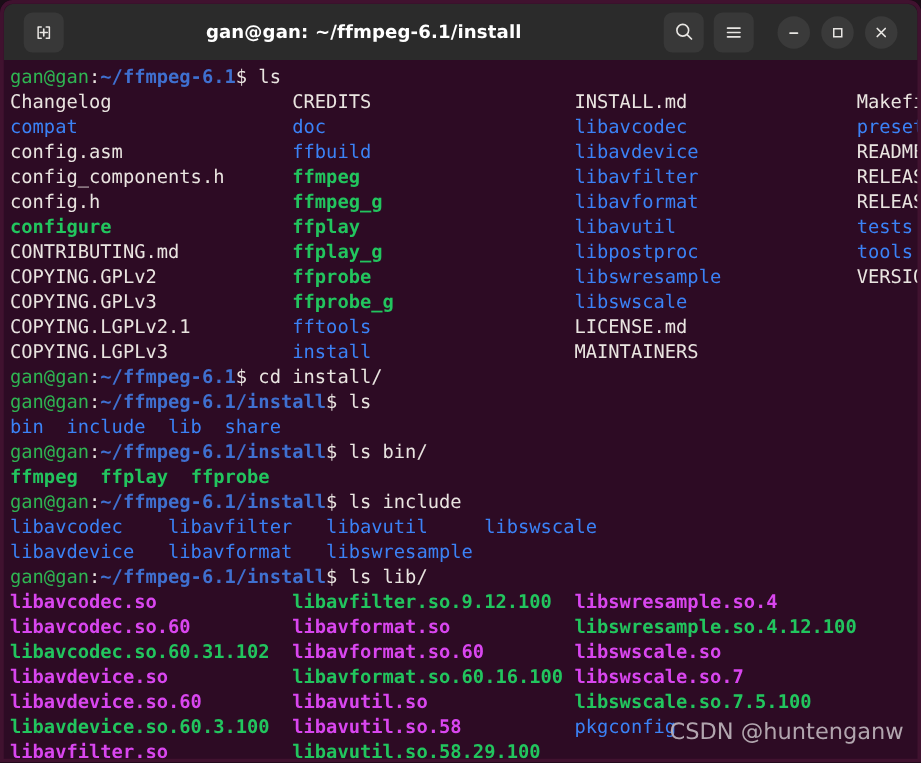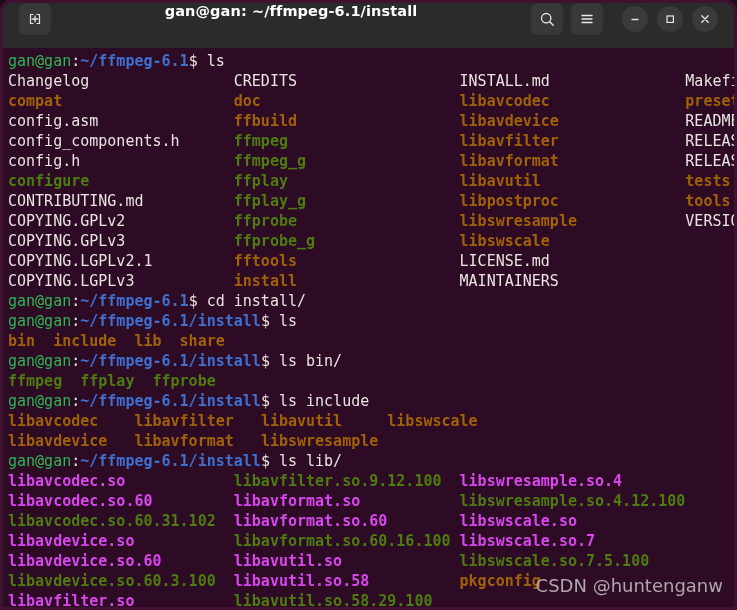--- a/index.html
+++ b/index.html
@@ -40,21 +40,21 @@
   
   #titlebar {
     position: absolute;
     left: 3px;
     top: 3px;
     width: 731px;
     height: 45px;
     background: #2b2b2b;
     border-radius: 8px 8px 0 0;
     display: flex;
-    align-items: flex-start;
+    align-items: center;
     z-index: 20;
     box-sizing: border-box;
     padding: 0 16px;
   }
   .tb-btn {
     width: 32px;
     height: 32px;
     border-radius: 7px;
     background: #383838;
     display: flex;
@@ -118,22 +118,22 @@
     letter-spacing: 0;
   }
   .line {
     height: 20px;
     white-space: pre;
   }
   
   .c-def  { color: #e9e4e0; }
   .c-user { color: #2fb552; font-weight: normal; }
   .c-path { color: #3f70d0; font-weight: bold; }
-  .c-dir  { color: #a16207; font-weight: bold; }
-  .c-exe  { color: #4d7c0f; font-weight: bold; }
+  .c-dir  { color: #3b82f6; font-weight: normal; }
+  .c-exe  { color: #22c55e; font-weight: bold; }
   .c-link { color: #d946ef; font-weight: bold; }
   .c-punc { color: #e9e4e0; }
 
   
   #watermark {
     position: absolute;
     right: 14px;
     bottom: 14px;
     color: #b9aeb6;
     font-family: "DejaVu Sans", "Liberation Sans", sans-serif;

